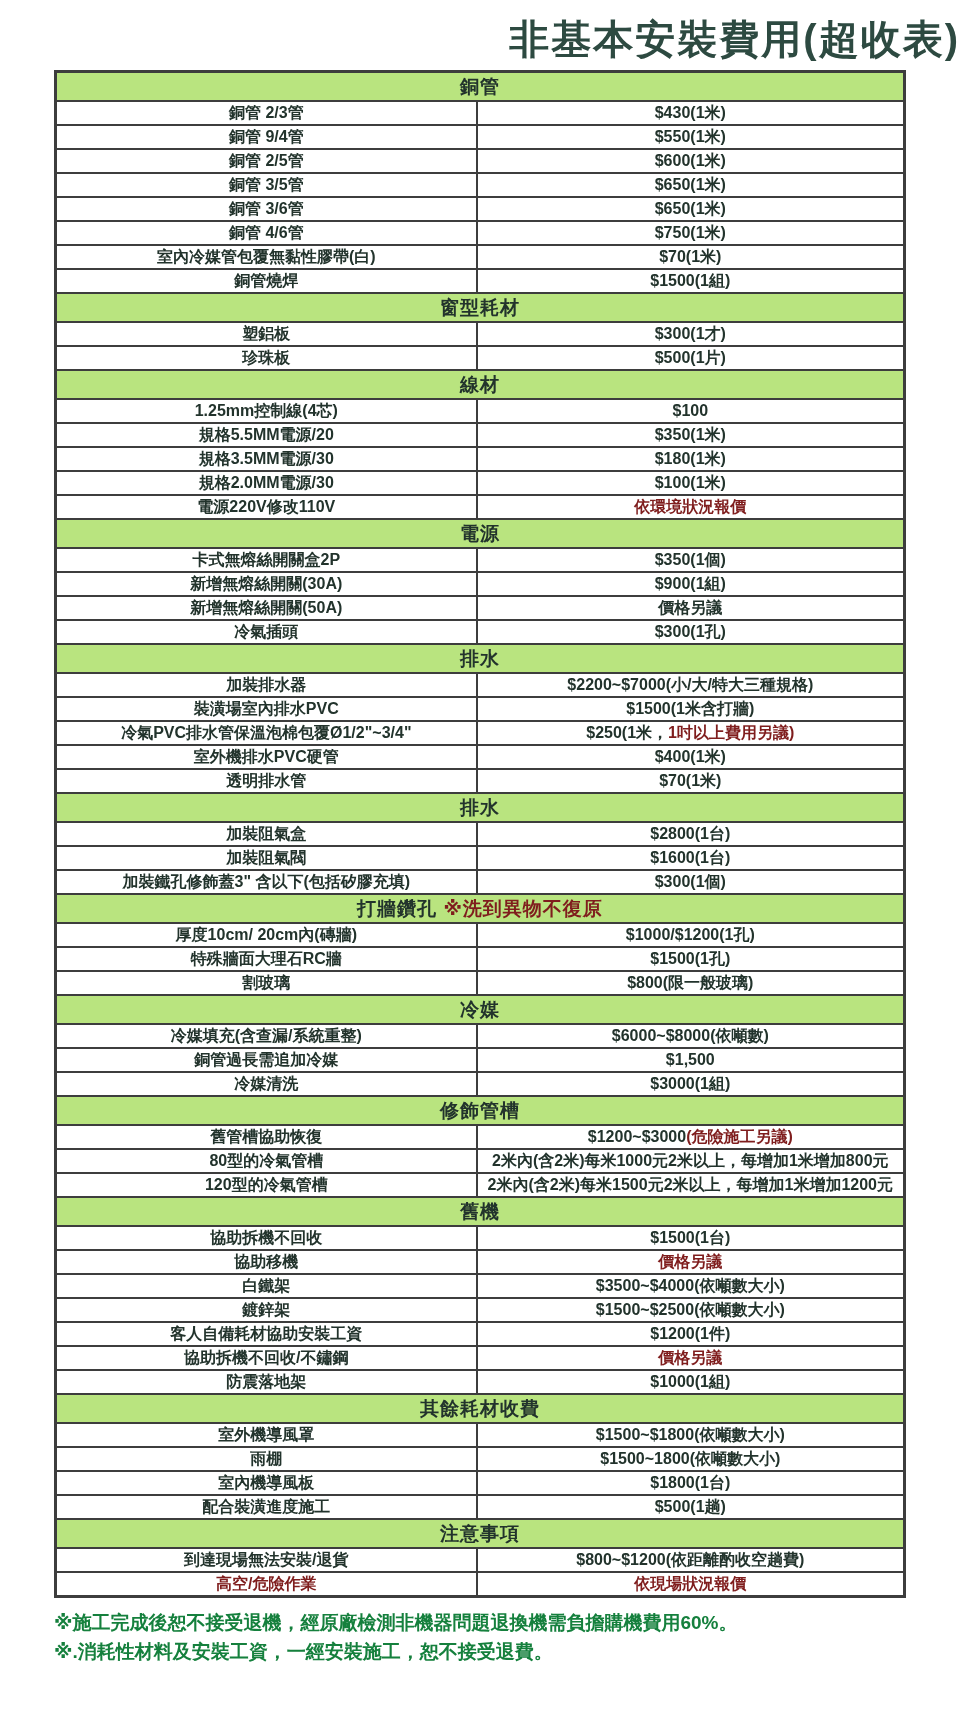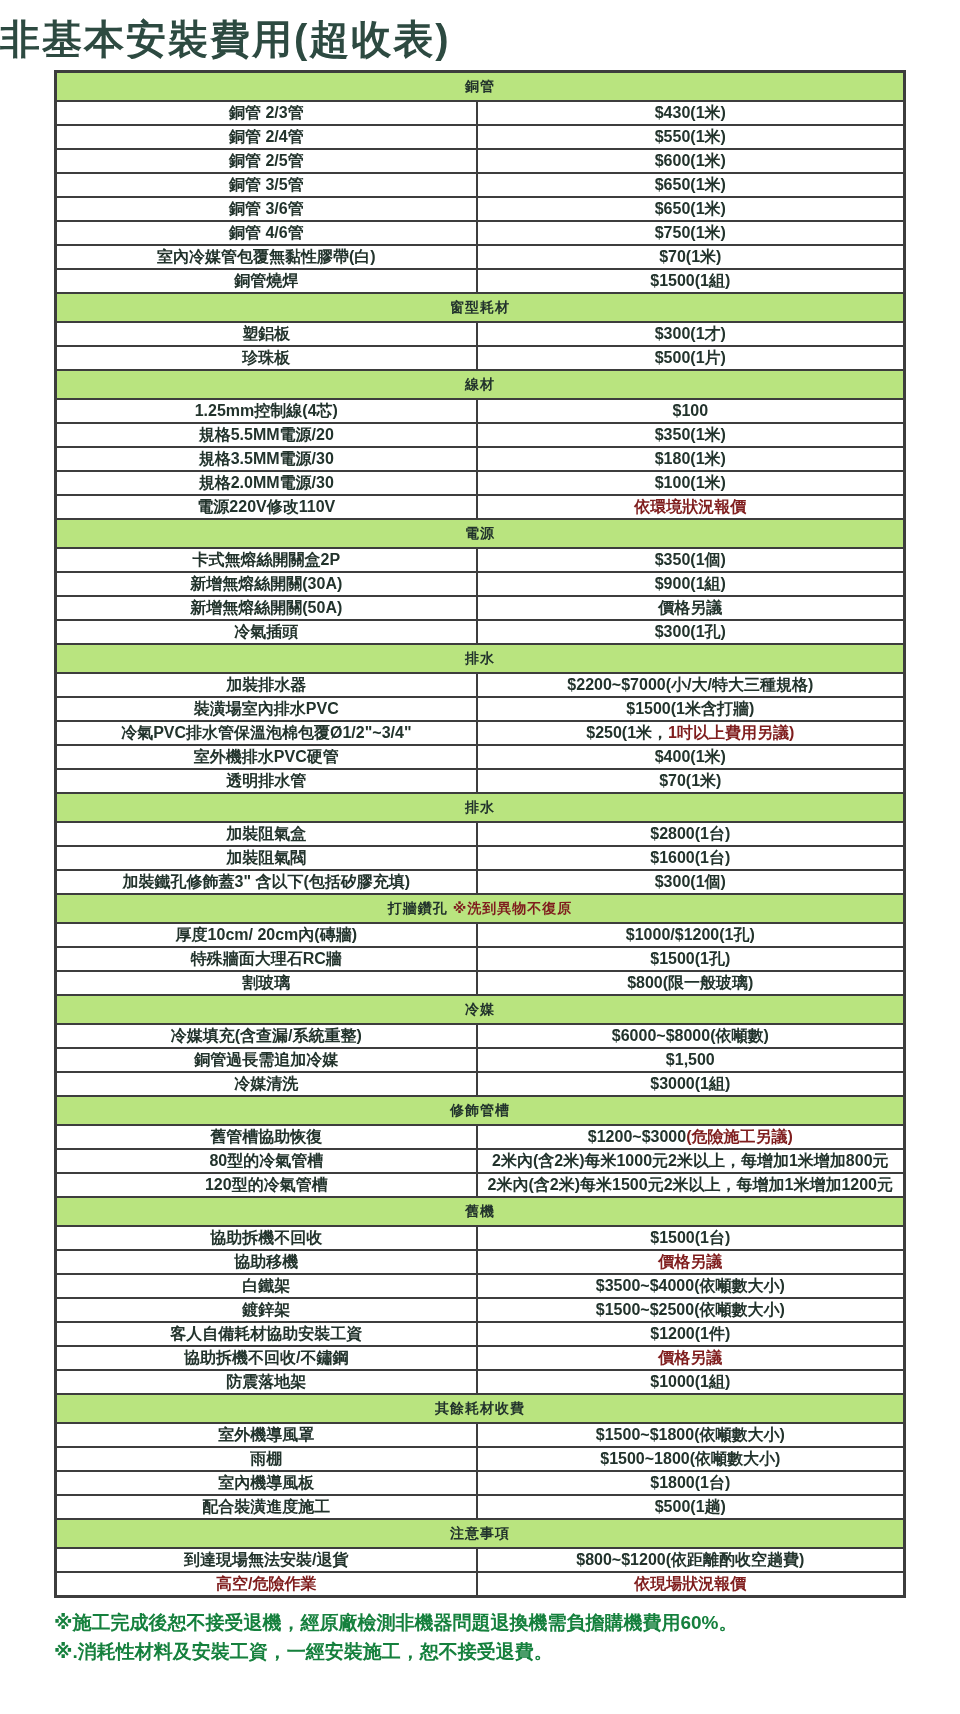--- a/index.html
+++ b/index.html
@@ -2,21 +2,21 @@
 <html><head>
 <meta charset="utf-8">
 <style>
   html,body{margin:0;padding:0;background:#ffffff;}
   body{
     width:960px;height:1714px;
     font-family:"Liberation Sans","DejaVu Sans",sans-serif;
     -webkit-font-smoothing:antialiased;
   }
   .page-title{
-    text-align:left;
+    text-align:right;
     font-size:40px;
     font-weight:bold;
     color:#2d4a41;
     letter-spacing:2px;
     padding-top:12px;
     height:54px;
     line-height:54px;
   }
   table.fee{
     width:852px;
@@ -29,21 +29,21 @@
     border:2px solid #3d3d3d;
     font-weight:bold;
     text-align:center;
     vertical-align:middle;
     padding:0 4px;
     overflow:hidden;
     white-space:nowrap;
   }
   tr.sec td{
     background:#b9e47f;
-    font-size:14px;
+    font-size:19px;
     height:27px;
     letter-spacing:1px;
     text-align:center;
   }
   tr.item td{
     font-size:16px;
     height:22px;
   }
   .c-dark{color:#22332c;}
   .c-red{color:#7f1d1d;}
@@ -67,21 +67,21 @@
   </colgroup>
   <tbody>
       <tr class="sec">
         <td colspan="2"><span class="c-dark">銅管</span></td>
       </tr>
       <tr class="item">
         <td><span class="c-dark">銅管 2/3管</span></td>
         <td><span class="c-dark">$430(1米)</span></td>
       </tr>
       <tr class="item">
-        <td><span class="c-dark">銅管 2/4管</span></td>
+        <td><span class="c-dark">銅管 9/4管</span></td>
         <td><span class="c-dark">$550(1米)</span></td>
       </tr>
       <tr class="item">
         <td><span class="c-dark">銅管 2/5管</span></td>
         <td><span class="c-dark">$600(1米)</span></td>
       </tr>
       <tr class="item">
         <td><span class="c-dark">銅管 3/5管</span></td>
         <td><span class="c-dark">$650(1米)</span></td>
       </tr>

